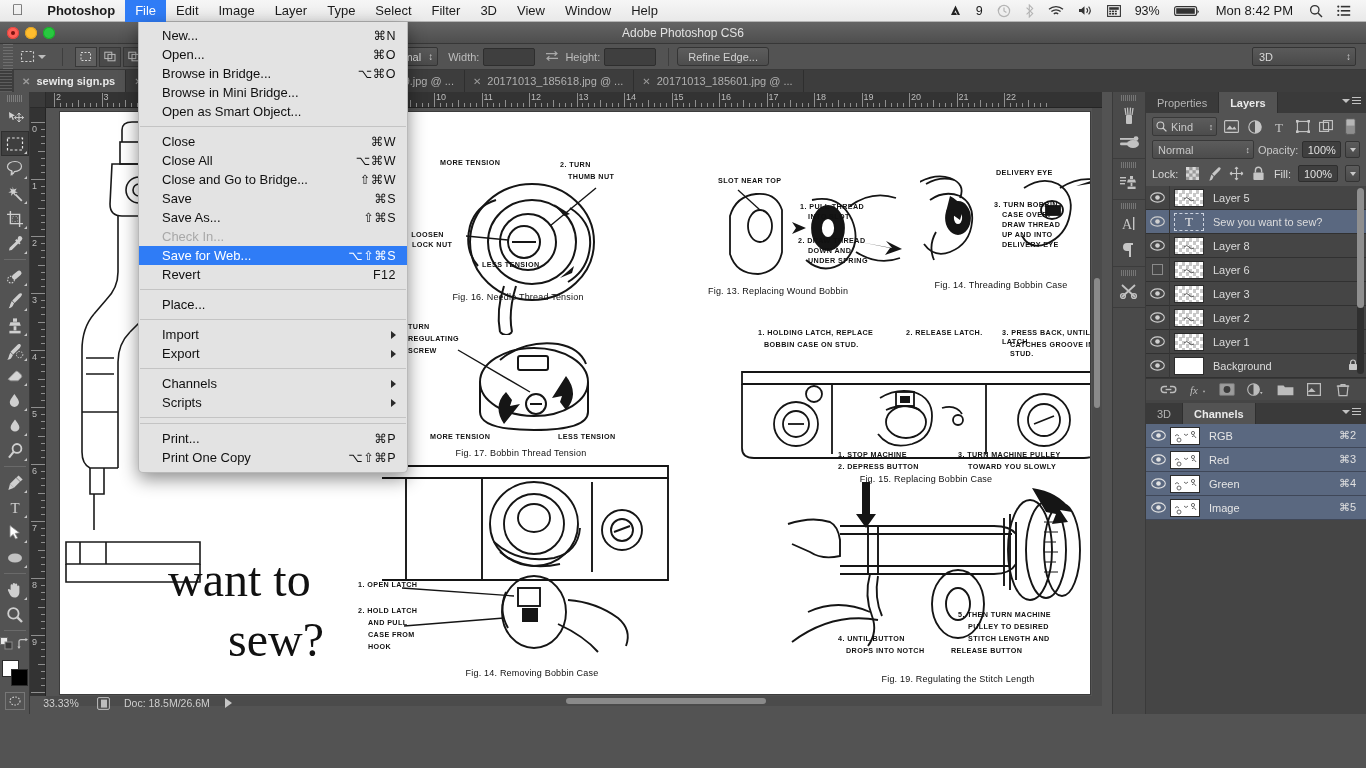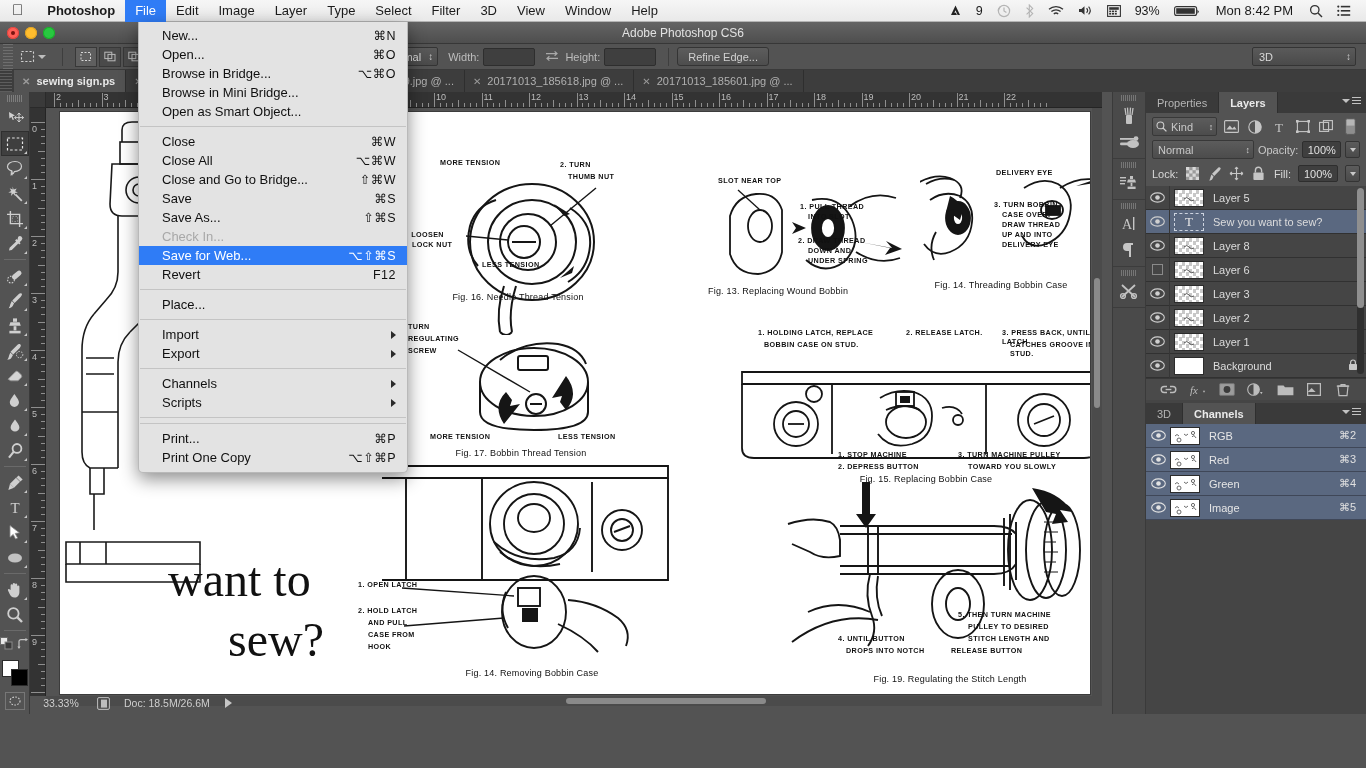--- a/index.html
+++ b/index.html
@@ -1113,21 +1113,21 @@
         <div class="lbl" style="left:56px;top:-2px">1. STOP MACHINE</div>
         <div class="lbl" style="left:56px;top:10px">2. DEPRESS BUTTON</div>
         <div class="lbl" style="left:176px;top:-2px">3. TURN MACHINE PULLEY</div>
         <div class="lbl" style="left:186px;top:10px">TOWARD YOU SLOWLY</div>
         <div class="lbl" style="left:56px;top:182px">4. UNTIL BUTTON</div>
         <div class="lbl" style="left:64px;top:194px">DROPS INTO NOTCH</div>
         <div class="lbl" style="left:176px;top:158px">5. THEN TURN MACHINE</div>
         <div class="lbl" style="left:186px;top:170px">PULLEY TO DESIRED</div>
         <div class="lbl" style="left:186px;top:182px">STITCH LENGTH AND</div>
         <div class="lbl" style="left:169px;top:194px">RELEASE BUTTON</div>
-        <div class="figcap" style="position:absolute;left:48px;top:222px;width:240px">Fig. 19. Regulating the Stitch Length</div>
+        <div class="figcap" style="position:absolute;left:56px;top:222px;width:240px">Fig. 19. Regulating the Stitch Length</div>
       </div>
 
     </div>
     <div class="vscroll">
       <div class="thumb"></div>
     </div>
   </div>
   <div class="hscroll">
     <div class="thumb"></div>
   </div>

